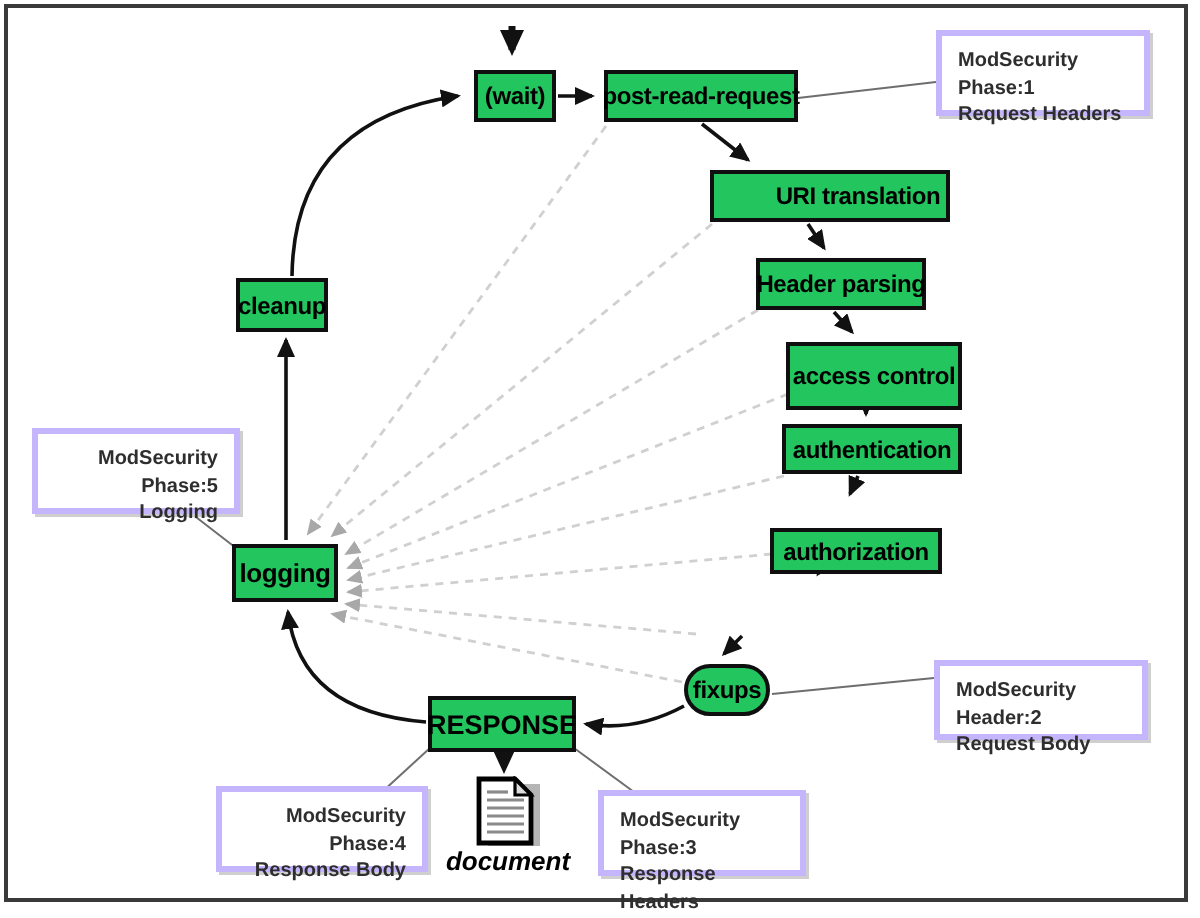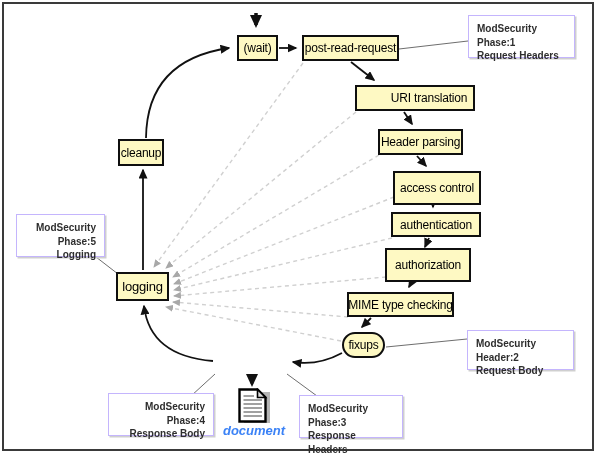--- a/index.html
+++ b/index.html
@@ -7,38 +7,38 @@
     position:relative;width:600px;height:459px;background:#fff;overflow:hidden;
     font-family:"Liberation Sans", sans-serif;
   }
   .frame{
     position:absolute;left:2px;top:2px;width:592px;height:449px;
     border:2px solid #3a3a3a;box-sizing:border-box;background:#fff;
   }
   svg.wires{position:absolute;left:0;top:0;width:600px;height:459px;}
   .node{
     position:absolute;box-sizing:border-box;
-    background:#fef9c3;border:2.5px solid #0f0f0f;
+    background:#22c55e;border:2.5px solid #0f0f0f;
     display:flex;align-items:center;justify-content:center;
-    font-weight:normal;font-size:12px;letter-spacing:-0.2px;color:#000;
+    font-weight:bold;font-size:12px;letter-spacing:-0.2px;color:#000;
     white-space:nowrap;z-index:3;
   }
   .node.thin{border-width:2px;}
   .node.big{font-size:13.5px;letter-spacing:0;}
   .ann{
     position:absolute;box-sizing:border-box;background:#fff;
-    border:1px solid #c4b5fd;box-shadow:1.5px 1.5px 0 #cfcfcf;
+    border:3px solid #c4b5fd;box-shadow:1.5px 1.5px 0 #cfcfcf;
     font-weight:bold;font-size:10px;line-height:13.5px;color:#2e2e2e;
     padding:6px 8px;z-index:3;
   }
   .ann.r{text-align:right;}
   .doc-icon{position:absolute;z-index:3;}
   .doc-label{
     position:absolute;z-index:3;text-align:center;
-    font-weight:bold;font-style:italic;font-size:13px;color:#3b82f6;
+    font-weight:bold;font-style:italic;font-size:13px;color:#000000;
   }
 </style>
 </head>
 <body>
 
 <div class="canvas">
   <div class="frame"></div>
 
   <svg class="wires" viewBox="0 0 600 459">
     <defs>
@@ -101,28 +101,28 @@
   </div>
   <div class="node thin" style="left:378px;top:129px;width:85px;height:26px;">
     <span>Header parsing</span>
   </div>
   <div class="node" style="left:393px;top:171px;width:88px;height:34px;">
     <span>access control</span>
   </div>
   <div class="node" style="left:391px;top:212px;width:90px;height:25px;">
     <span>authentication</span>
   </div>
-  <div class="node" style="left:385px;top:248px;width:86px;height:34px;">
+  <div class="node" style="left:385px;top:264px;width:86px;height:23px;">
     <span>authorization</span>
-  </div>
-  <div class="node" style="left:347px;top:292px;width:107px;height:25px;">
-    <span>MIME type checking</span>
   </div>
   <div class="node" style="left:342px;top:332px;width:43px;height:26px;border-radius:13px;">
     <span>fixups</span>
+  </div>
+  <div class="node big" style="left:214px;top:348px;width:74px;height:28px;">
+    <span>RESPONSE</span>
   </div>
   <div class="node" style="left:116px;top:272px;width:53px;height:29px;font-size:13px;">
     <span>logging</span>
   </div>
   <div class="node" style="left:118px;top:139px;width:46px;height:27px;">
     <span>cleanup</span>
   </div>
 
   <div class="ann" style="left:468px;top:15px;width:107px;height:43px;">
     <div>ModSecurity Phase:1</div>
@@ -133,21 +133,21 @@
     <div>Request Body</div>
   </div>
   <div class="ann" style="left:299px;top:395px;width:104px;height:43px;">
     <div>ModSecurity Phase:3</div>
     <div>Response Headers</div>
   </div>
   <div class="ann r" style="left:108px;top:393px;width:106px;height:43px;">
     <div>ModSecurity Phase:4</div>
     <div>Response Body</div>
   </div>
-  <div class="ann r" style="left:16px;top:214px;width:89px;height:43px;">
+  <div class="ann r" style="left:16px;top:214px;width:104px;height:43px;">
     <div>ModSecurity Phase:5</div>
     <div>Logging</div>
   </div>
 
   <svg class="doc-icon" style="left:238px;top:388px;" width="34" height="37" viewBox="0 0 34 37">
     <rect x="6" y="4" width="26" height="31" fill="#b5b5b5"></rect>
     <path d="M1.5,1.5 h18 l8,8 v24 h-26 z" fill="#fff" stroke="#000" stroke-width="2.4"></path>
     <path d="M19.5,1.5 l8,8 h-8 z" fill="#dcdcdc" stroke="#000" stroke-width="1.6"></path>
     <g stroke="#8a8a8a" stroke-width="1.6">
       <line x1="5.5" y1="8" x2="16" y2="8"></line>

